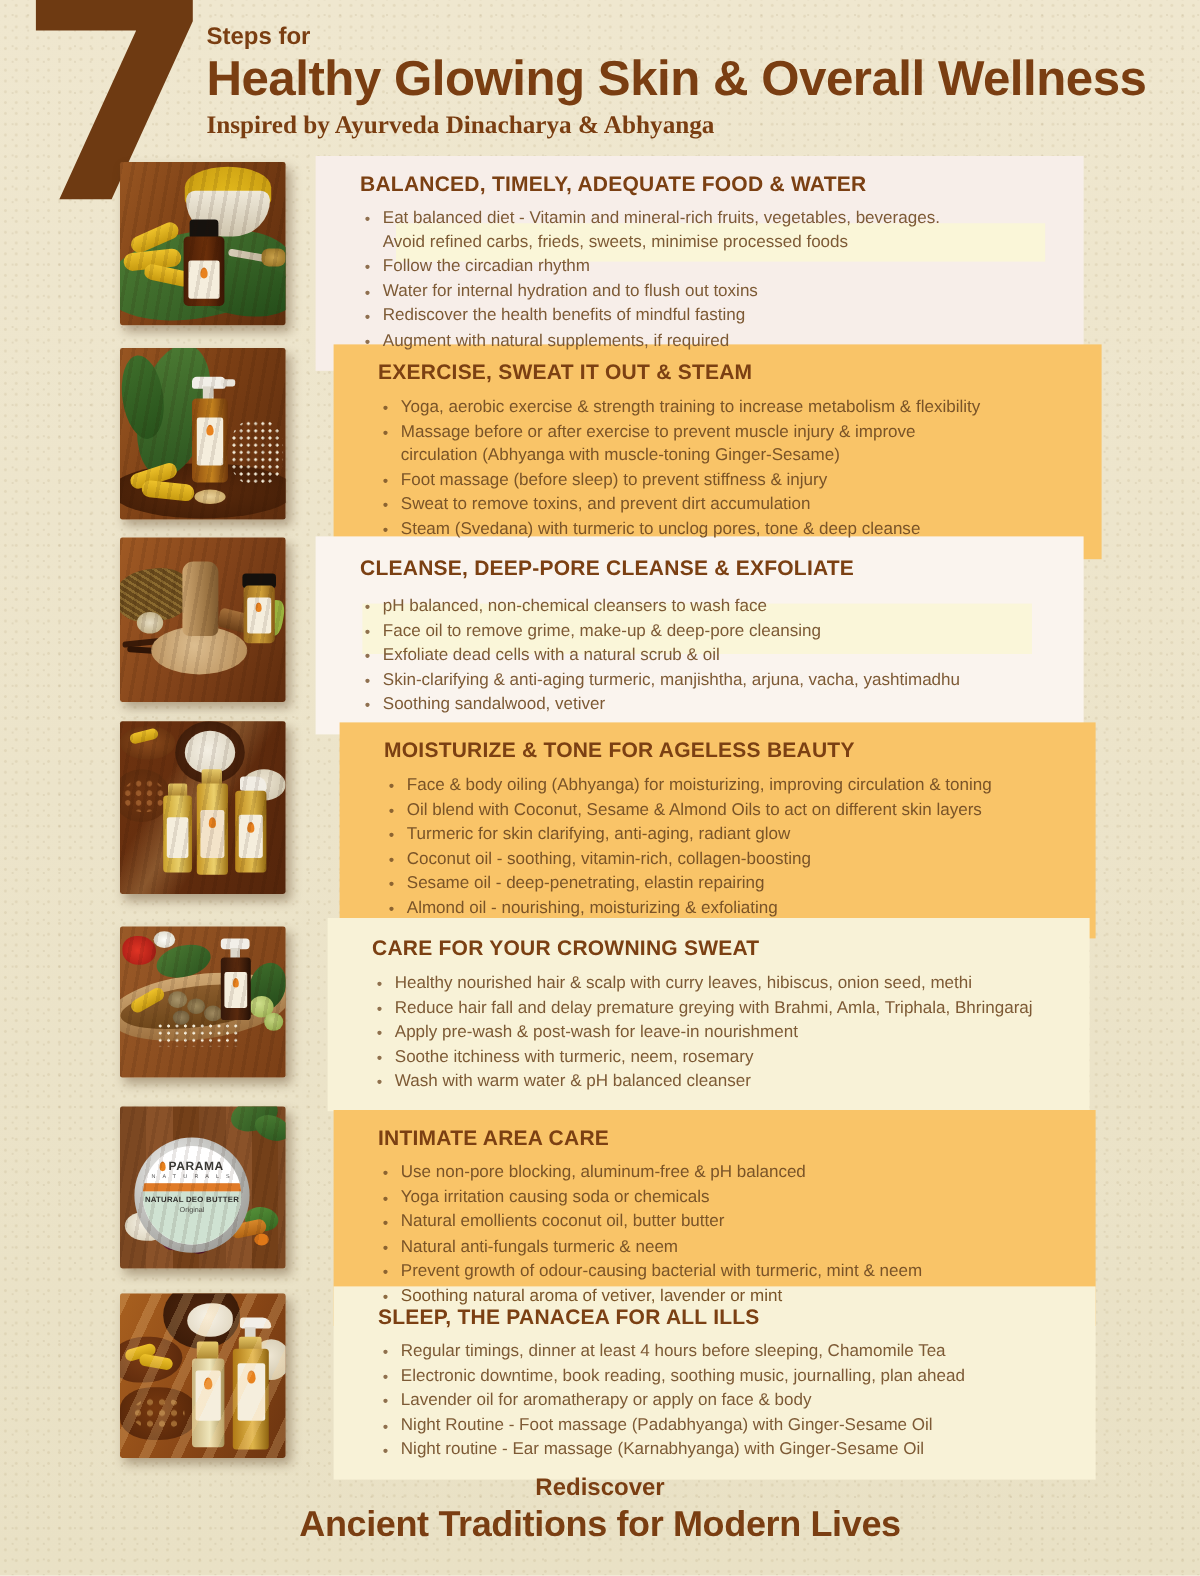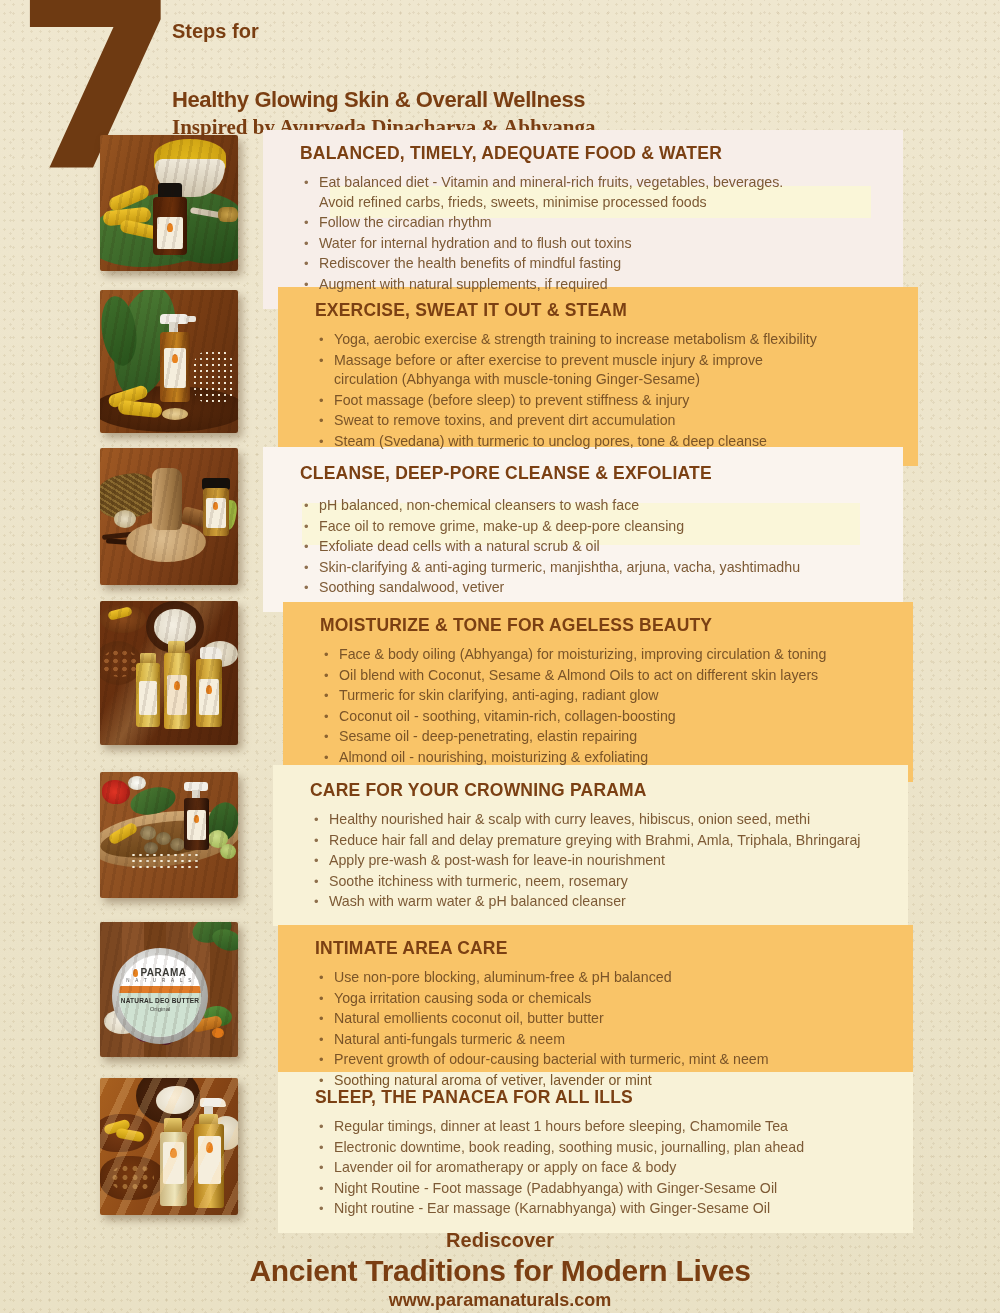--- a/index.html
+++ b/index.html
@@ -15,21 +15,21 @@
     background-position:0 0,4px 6px,0 0;
   }
   
   .big-seven{
     position:absolute;left:14px;top:-34px;
     font-family:"DejaVu Sans",sans-serif;font-weight:bold;
     font-size:238px;line-height:1;color:#6e3a12;letter-spacing:-6px;
   }
   .title{position:absolute;left:172px;top:20px;color:#7a3e12;}
   .title .t1{font-size:20px;font-weight:bold;line-height:1.12;}
-  .title .t2{font-size:22px;font-weight:bold;line-height:1.15;letter-spacing:-.4px;margin-top:45px;}
+  .title .t2{font-size:41px;font-weight:bold;line-height:1.15;letter-spacing:-.4px;}
   .title .t3{font-size:21px;font-weight:bold;line-height:1.35;font-family:Liberation Serif, serif;}
   
   .box{position:absolute;padding:13px 22px 13px 37px;box-sizing:border-box;}
   .box--blush{background:#f7eee9;}
   .box--white{background:#faf4ee;}
   .box--cream{background:#f8f2d7;}
   .box--orange{background:#f9c468;}
   .box h2{
     position:relative;z-index:2;margin:0 0 9px 0;
     font-size:17.5px;font-weight:bold;letter-spacing:.2px;color:#7b4013;
@@ -288,21 +288,21 @@
       <li>Face &amp; body oiling (Abhyanga) for moisturizing, improving circulation &amp; toning</li>
       <li>Oil blend with Coconut, Sesame &amp; Almond Oils to act on different skin layers</li>
       <li>Turmeric for skin clarifying, anti-aging, radiant glow</li>
       <li>Coconut oil - soothing, vitamin-rich, collagen-boosting</li>
       <li>Sesame oil - deep-penetrating, elastin repairing</li>
       <li>Almond oil - nourishing, moisturizing &amp; exfoliating</li>
     </ul>
   </div>
 
   <div class="box box--cream sec5">
-    <h2>CARE FOR YOUR CROWNING PARAMA</h2>
+    <h2>CARE FOR YOUR CROWNING SWEAT</h2>
     <ul>
       <li>Healthy nourished hair &amp; scalp with curry leaves, hibiscus, onion seed, methi</li>
       <li>Reduce hair fall and delay premature greying with Brahmi, Amla, Triphala, Bhringaraj</li>
       <li>Apply pre-wash &amp; post-wash for leave-in nourishment</li>
       <li>Soothe itchiness with turmeric, neem, rosemary</li>
       <li>Wash with warm water &amp; pH balanced cleanser</li>
     </ul>
   </div>
 
   <div class="box box--orange sec6">
@@ -313,27 +313,26 @@
       <li>Natural emollients coconut oil, butter butter</li>
       <li>Natural anti-fungals turmeric &amp; neem</li>
       <li>Prevent growth of odour-causing bacterial with turmeric, mint &amp; neem</li>
       <li>Soothing natural aroma of vetiver, lavender or mint</li>
     </ul>
   </div>
 
   <div class="box box--cream sec7">
     <h2>SLEEP, THE PANACEA FOR ALL ILLS</h2>
     <ul>
-      <li>Regular timings, dinner at least 1 hours before sleeping, Chamomile Tea</li>
+      <li>Regular timings, dinner at least 4 hours before sleeping, Chamomile Tea</li>
       <li>Electronic downtime, book reading, soothing music, journalling, plan ahead</li>
       <li>Lavender oil for aromatherapy or apply on face &amp; body</li>
       <li>Night Routine - Foot massage (Padabhyanga) with Ginger-Sesame Oil</li>
       <li>Night routine - Ear massage (Karnabhyanga) with Ginger-Sesame Oil</li>
     </ul>
   </div>
 
   <div class="footer">
     <div class="f1">Rediscover</div>
     <div class="f2">Ancient Traditions for Modern Lives</div>
-    <div class="f3">www.paramanaturals.com</div>
   </div>
 
 </div>
 
 </body></html>

